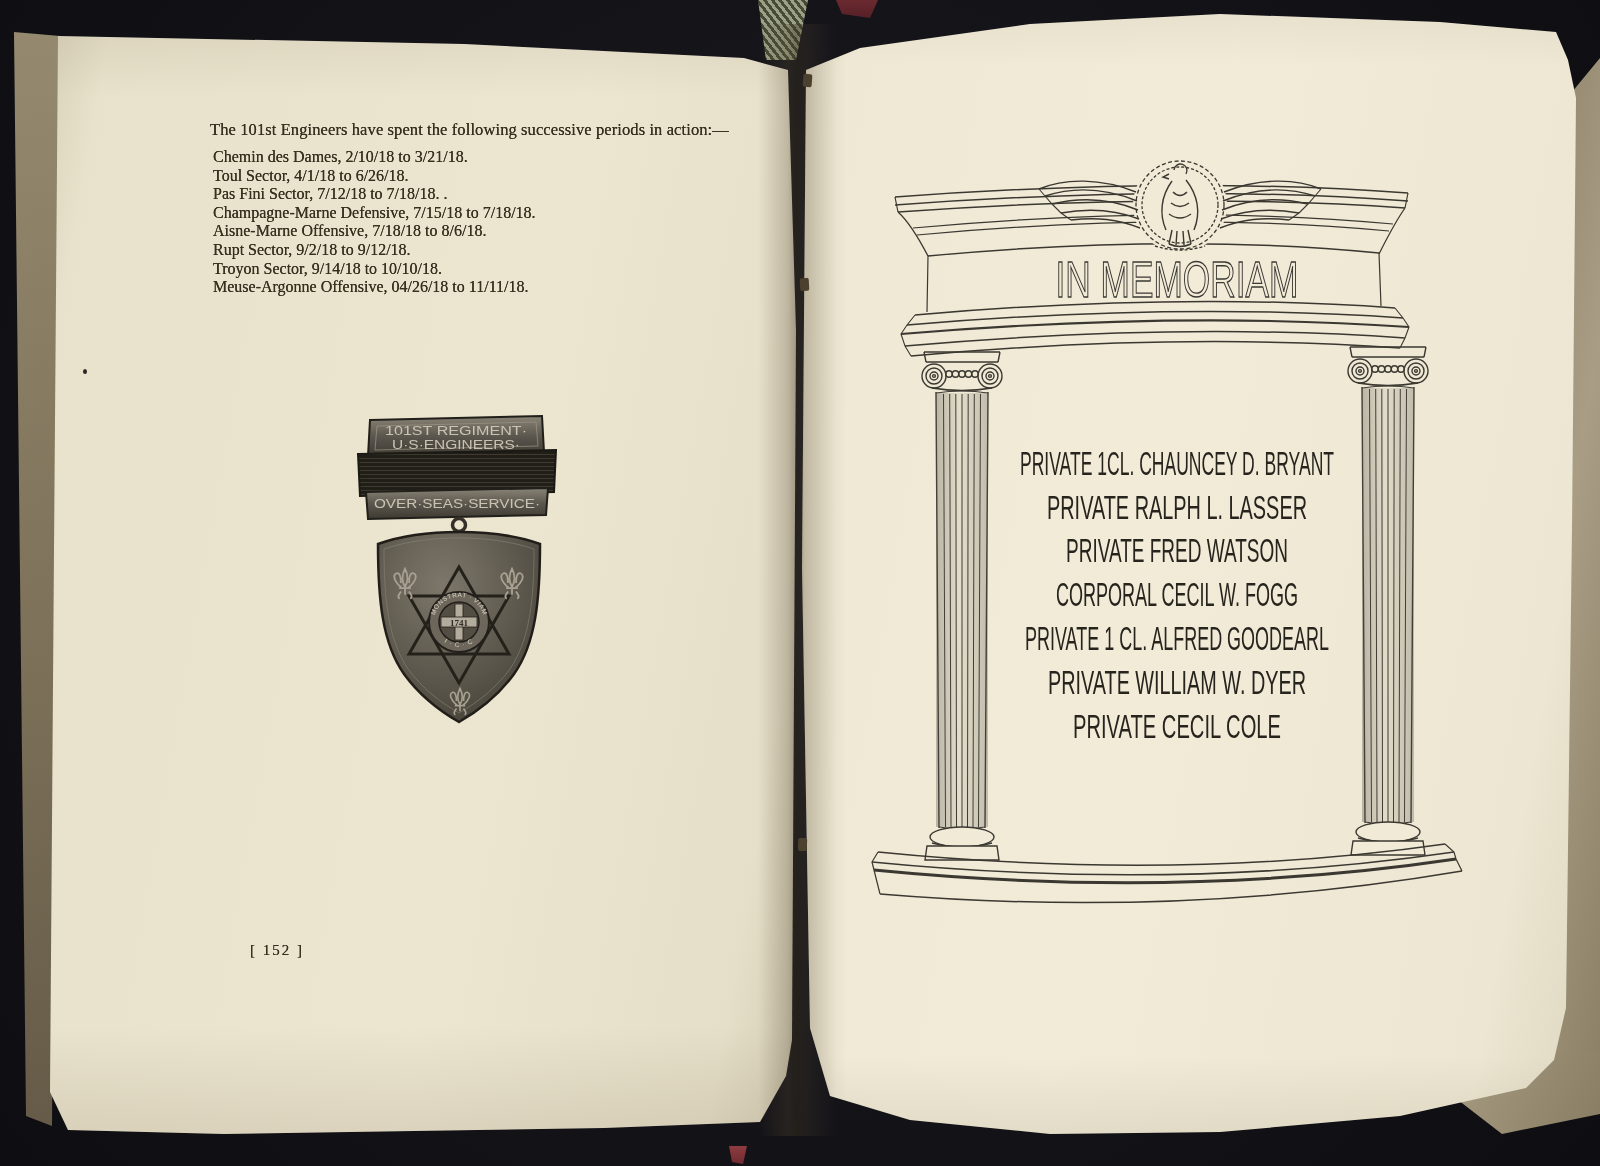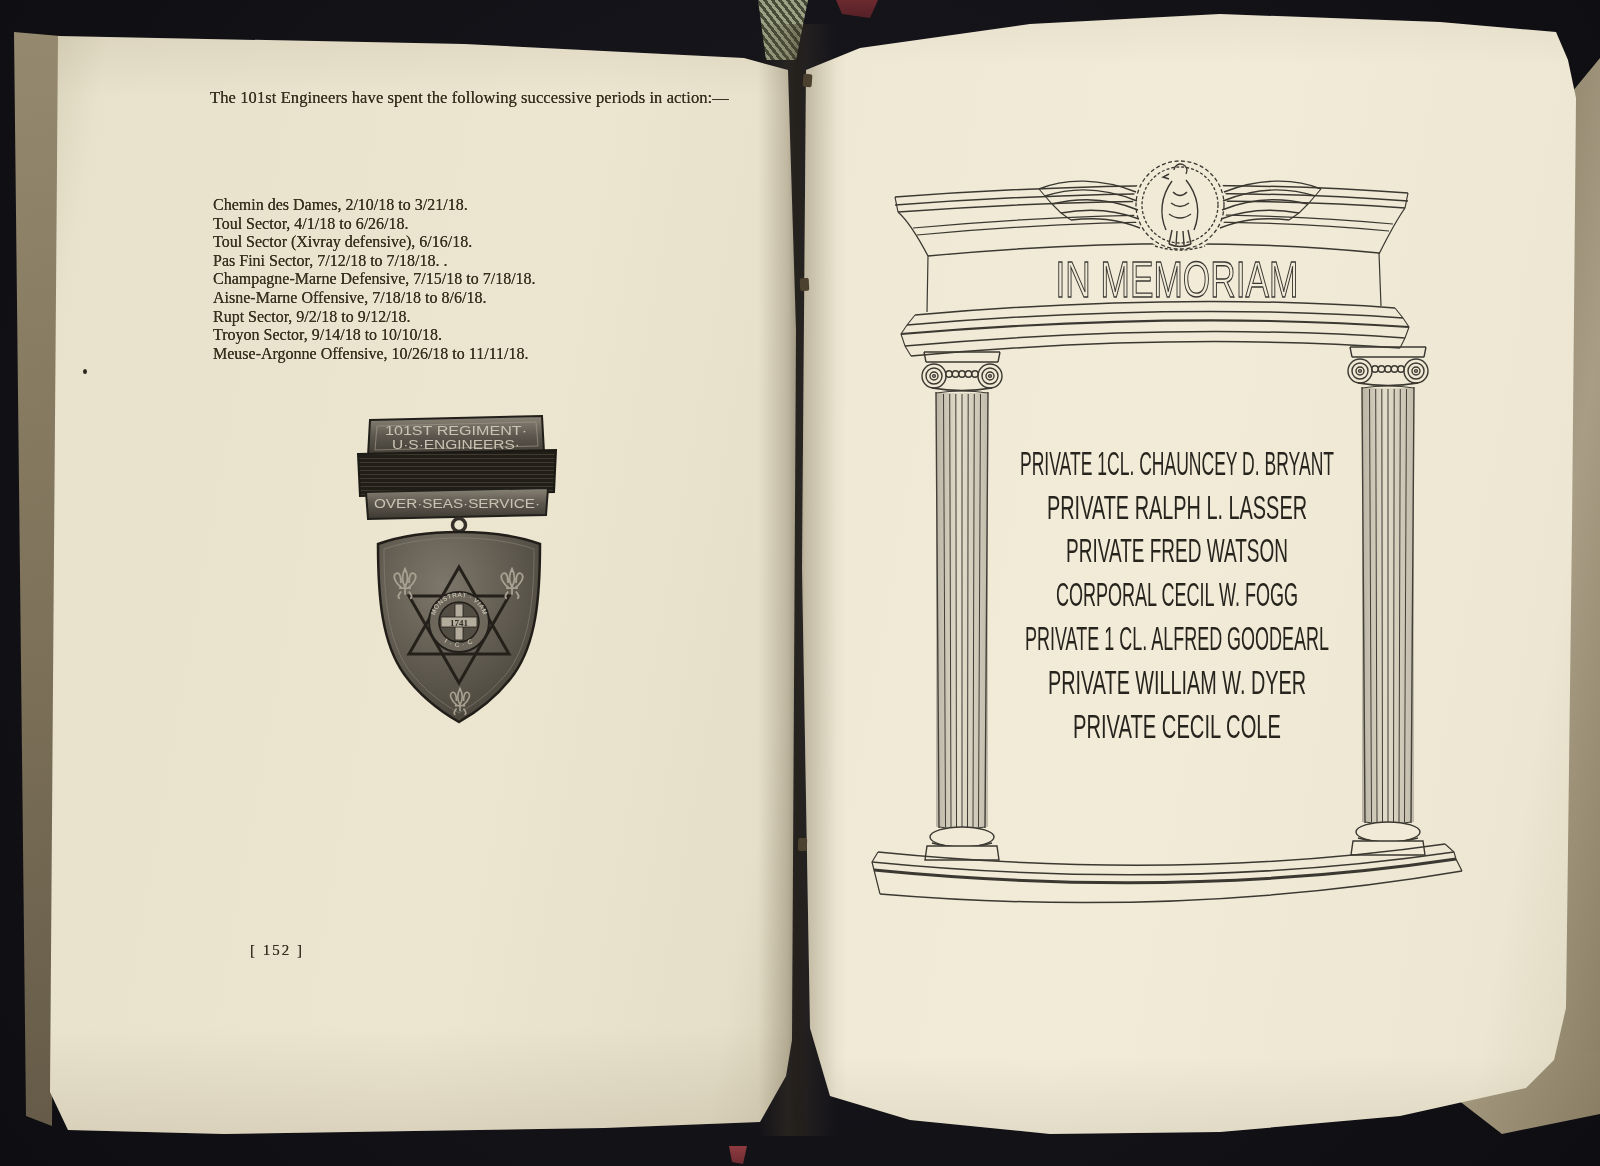--- a/index.html
+++ b/index.html
@@ -42,22 +42,22 @@
       linear-gradient(to right, rgba(120,105,70,0.20), rgba(0,0,0,0) 6%),
       linear-gradient(to bottom, rgba(115,100,70,0.08), rgba(0,0,0,0) 5%, rgba(0,0,0,0) 92%, rgba(110,95,65,0.13)),
       linear-gradient(280deg,#ded7c0 0%,#ece6d2 12%,#f1ebd8 55%,#eee8d4 100%);}
   .gutter-shadow{position:absolute;left:758px;top:24px;width:78px;height:1112px;z-index:6;
     background:linear-gradient(to right, rgba(0,0,0,0) 0%, rgba(88,76,52,0.28) 38%, rgba(56,47,30,0.42) 50%, rgba(92,80,56,0.20) 60%, rgba(0,0,0,0) 100%);}
   .stitch{position:absolute;width:9px;height:13px;background:#4c412f;border-radius:2px;z-index:7;}
   .fleck{position:absolute;left:83px;top:369px;width:4px;height:5px;background:#2a2620;border-radius:50%;z-index:5;}
 
   
   .lp-text{position:absolute;z-index:5;color:#37301f;text-shadow:0 0 .4px #37301f;}
-  .intro{left:210px;top:88px;width:520px;font-size:16.5px;letter-spacing:.1px;}
-  .periods{left:213px;top:148px;width:420px;font-size:16px;line-height:18.6px;margin-top:48px;}
+  .intro{left:210px;top:120px;width:520px;font-size:16.5px;letter-spacing:.1px;}
+  .periods{left:213px;top:148px;width:420px;font-size:16px;line-height:18.6px;}
   .caption{left:250px;top:741px;width:420px;text-align:center;font-size:11.5px;letter-spacing:1.1px;line-height:17px;}
   .pagenum{left:250px;top:942px;width:420px;text-align:left;font-size:15px;letter-spacing:2px;}
 
   .medal-svg{position:absolute;left:348px;top:408px;z-index:5;}
   .monument-svg{position:absolute;left:855px;top:140px;z-index:5;}
 
   .medal-emboss{font-family:"Liberation Sans",sans-serif;fill:#c9c3b3;}
   .seal-ring-text{font-family:"Liberation Sans",sans-serif;fill:#d8d2c2;}
   .mon-stroke{stroke:#3b3831;fill:none;}
   .mon-title{font-family:"Liberation Sans",sans-serif;fill:none;stroke:#3a3833;stroke-width:1.3px;}
@@ -81,27 +81,26 @@
   <div class="stitch" style="left:803px;top:74px;transform:rotate(4deg);"></div>
   <div class="stitch" style="left:800px;top:278px;transform:rotate(-3deg);"></div>
   <div class="stitch" style="left:798px;top:838px;transform:rotate(2deg);"></div>
   <div class="fleck"></div>
 
   <div class="lp-text intro">The 101st Engineers have spent the following successive periods in action:—</div>
 
   <div class="lp-text periods">
     <div>Chemin des Dames, 2/10/18 to 3/21/18.</div>
     <div>Toul Sector, 4/1/18 to 6/26/18.</div>
-    <div>Toul Sector (Xivray defensive), 6/16/18.</div>
     <div>Pas Fini Sector, 7/12/18 to 7/18/18. .</div>
     <div>Champagne-Marne Defensive, 7/15/18 to 7/18/18.</div>
     <div>Aisne-Marne Offensive, 7/18/18 to 8/6/18.</div>
     <div>Rupt Sector, 9/2/18 to 9/12/18.</div>
     <div>Troyon Sector, 9/14/18 to 10/10/18.</div>
-    <div>Meuse-Argonne Offensive, 10/26/18 to 11/11/18.</div>
+    <div>Meuse-Argonne Offensive, 04/26/18 to 11/11/18.</div>
   </div>
 
   <svg class="medal-svg" width="222" height="322" viewBox="0 0 222 322">
     <defs>
       <linearGradient id="barG" x1="0" y1="0" x2="0" y2="1">
         <stop offset="0" stop-color="#8a8477"></stop>
           <stop offset="0.5" stop-color="#5c574e"></stop>
           <stop offset="1" stop-color="#3e3a32"></stop>
       </linearGradient>
       <radialGradient id="shieldG" cx="0.4" cy="0.28" r="0.95">

